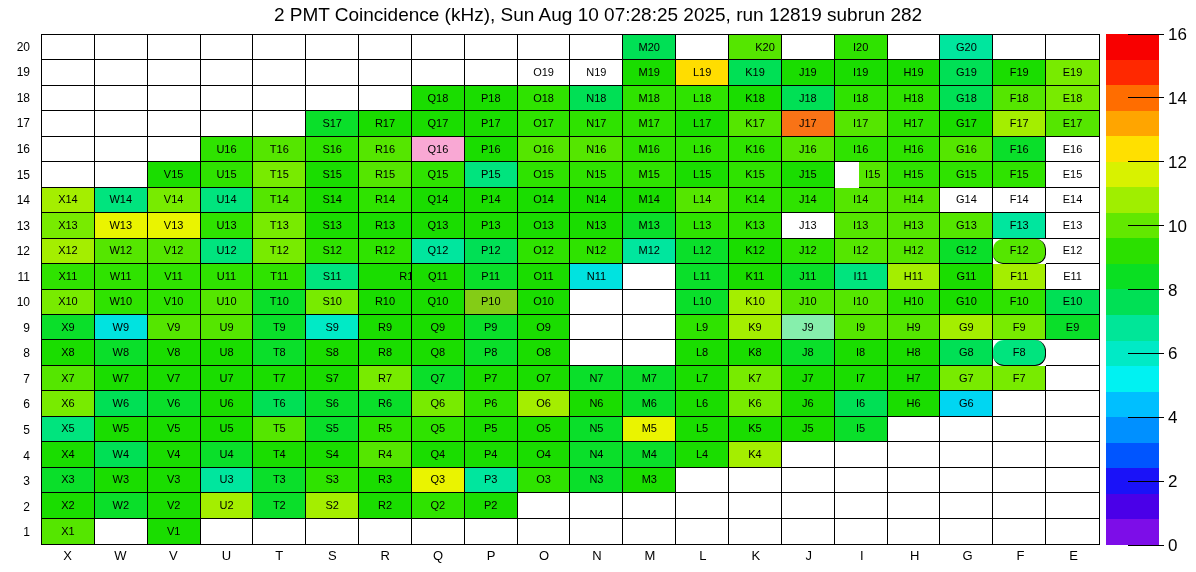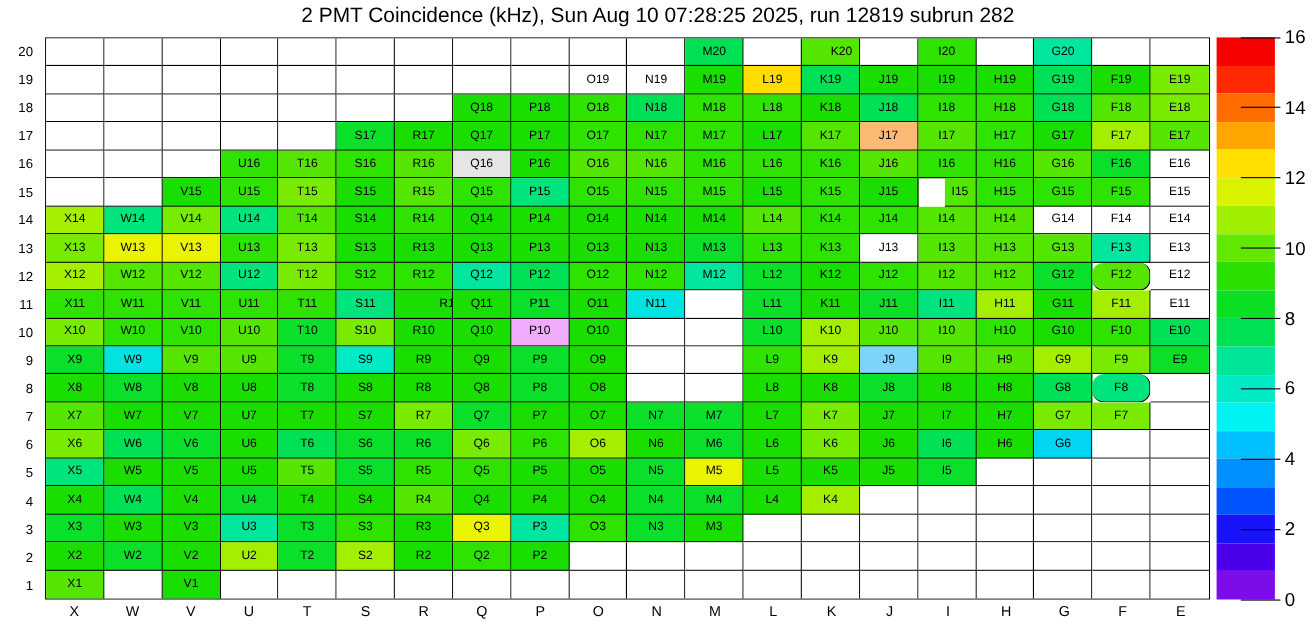--- a/index.html
+++ b/index.html
@@ -144,34 +144,34 @@
     <div class="cell" style="background: rgb(255, 255, 255);"></div>
     <div class="cell" style="background: rgb(10, 223, 42);">S17</div>
     <div class="cell" style="background: rgb(26, 221, 0);">R17</div>
     <div class="cell" style="background: rgb(26, 221, 0);">Q17</div>
     <div class="cell" style="background: rgb(26, 221, 0);">P17</div>
     <div class="cell" style="background: rgb(47, 227, 0);">O17</div>
     <div class="cell" style="background: rgb(47, 227, 0);">N17</div>
     <div class="cell" style="background: rgb(47, 227, 0);">M17</div>
     <div class="cell" style="background: rgb(26, 221, 0);">L17</div>
     <div class="cell" style="background: rgb(85, 230, 0);">K17</div>
-    <div class="cell" style="background: #fdba74;">J17</div>
+    <div class="cell" style="background: #f97316;">J17</div>
     <div class="cell" style="background: rgb(85, 230, 0);">I17</div>
     <div class="cell" style="background: rgb(47, 227, 0);">H17</div>
     <div class="cell" style="background: rgb(26, 221, 0);">G17</div>
     <div class="cell" style="background: rgb(164, 238, 0);">F17</div>
     <div class="cell" style="background: rgb(85, 230, 0);">E17</div>
     <div class="cell" style="background: rgb(255, 255, 255);"></div>
     <div class="cell" style="background: rgb(255, 255, 255);"></div>
     <div class="cell" style="background: rgb(255, 255, 255);"></div>
     <div class="cell" style="background: rgb(47, 227, 0);">U16</div>
     <div class="cell" style="background: rgb(85, 230, 0);">T16</div>
     <div class="cell" style="background: rgb(47, 227, 0);">S16</div>
     <div class="cell" style="background: rgb(85, 230, 0);">R16</div>
-    <div class="cell" style="background: #e5e5e5;">Q16</div>
+    <div class="cell" style="background: #f9a8d4;">Q16</div>
     <div class="cell" style="background: rgb(26, 221, 0);">P16</div>
     <div class="cell" style="background: rgb(85, 230, 0);">O16</div>
     <div class="cell" style="background: rgb(85, 230, 0);">N16</div>
     <div class="cell" style="background: rgb(47, 227, 0);">M16</div>
     <div class="cell" style="background: rgb(47, 227, 0);">L16</div>
     <div class="cell" style="background: rgb(47, 227, 0);">K16</div>
     <div class="cell" style="background: rgb(85, 230, 0);">J16</div>
     <div class="cell" style="background: rgb(47, 227, 0);">I16</div>
     <div class="cell" style="background: rgb(47, 227, 0);">H16</div>
     <div class="cell" style="background: rgb(85, 230, 0);">G16</div>
@@ -278,21 +278,21 @@
     <div class="cell" style="background: rgb(164, 238, 0);">F11</div>
     <div class="cell" style="background: rgb(255, 255, 255);">E11</div>
     <div class="cell" style="background: rgb(120, 235, 0);">X10</div>
     <div class="cell" style="background: rgb(47, 227, 0);">W10</div>
     <div class="cell" style="background: rgb(47, 227, 0);">V10</div>
     <div class="cell" style="background: rgb(85, 230, 0);">U10</div>
     <div class="cell" style="background: rgb(10, 223, 42);">T10</div>
     <div class="cell" style="background: rgb(120, 235, 0);">S10</div>
     <div class="cell" style="background: rgb(26, 221, 0);">R10</div>
     <div class="cell" style="background: rgb(26, 221, 0);">Q10</div>
-    <div class="cell" style="background: #f0abfc;">P10</div>
+    <div class="cell" style="background: #84cc16;">P10</div>
     <div class="cell" style="background: rgb(26, 221, 0);">O10</div>
     <div class="cell" style="background: rgb(255, 255, 255);"></div>
     <div class="cell" style="background: rgb(255, 255, 255);"></div>
     <div class="cell" style="background: rgb(10, 223, 42);">L10</div>
     <div class="cell" style="background: rgb(164, 238, 0);">K10</div>
     <div class="cell" style="background: rgb(85, 230, 0);">J10</div>
     <div class="cell" style="background: rgb(85, 230, 0);">I10</div>
     <div class="cell" style="background: rgb(47, 227, 0);">H10</div>
     <div class="cell" style="background: rgb(26, 221, 0);">G10</div>
     <div class="cell" style="background: rgb(47, 227, 0);">F10</div>
@@ -304,21 +304,21 @@
     <div class="cell" style="background: rgb(10, 223, 42);">T9</div>
     <div class="cell" style="background: rgb(0, 234, 198);">S9</div>
     <div class="cell" style="background: rgb(26, 221, 0);">R9</div>
     <div class="cell" style="background: rgb(26, 221, 0);">Q9</div>
     <div class="cell" style="background: rgb(10, 223, 42);">P9</div>
     <div class="cell" style="background: rgb(26, 221, 0);">O9</div>
     <div class="cell" style="background: rgb(255, 255, 255);"></div>
     <div class="cell" style="background: rgb(255, 255, 255);"></div>
     <div class="cell" style="background: rgb(47, 227, 0);">L9</div>
     <div class="cell" style="background: rgb(164, 238, 0);">K9</div>
-    <div class="cell" style="background: #7dd3fc;">J9</div>
+    <div class="cell" style="background: #86efac;">J9</div>
     <div class="cell" style="background: rgb(85, 230, 0);">I9</div>
     <div class="cell" style="background: rgb(85, 230, 0);">H9</div>
     <div class="cell" style="background: rgb(164, 238, 0);">G9</div>
     <div class="cell" style="background: rgb(120, 235, 0);">F9</div>
     <div class="cell" style="background: rgb(10, 223, 42);">E9</div>
     <div class="cell" style="background: rgb(26, 221, 0);">X8</div>
     <div class="cell" style="background: rgb(10, 223, 42);">W8</div>
     <div class="cell" style="background: rgb(26, 221, 0);">V8</div>
     <div class="cell" style="background: rgb(26, 221, 0);">U8</div>
     <div class="cell" style="background: rgb(10, 223, 42);">T8</div>

